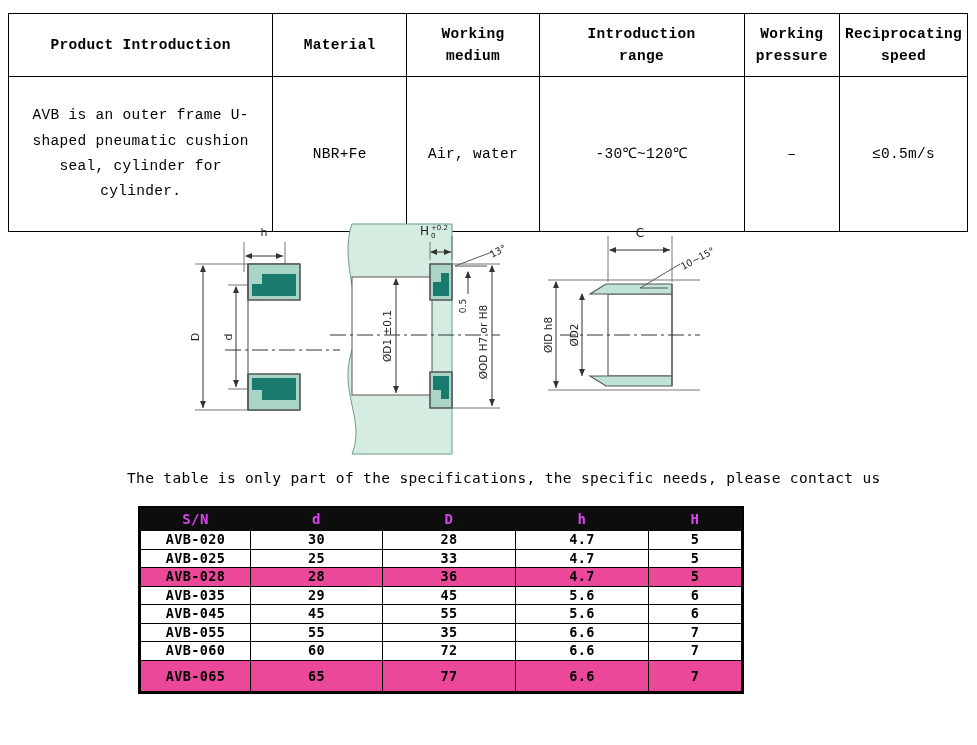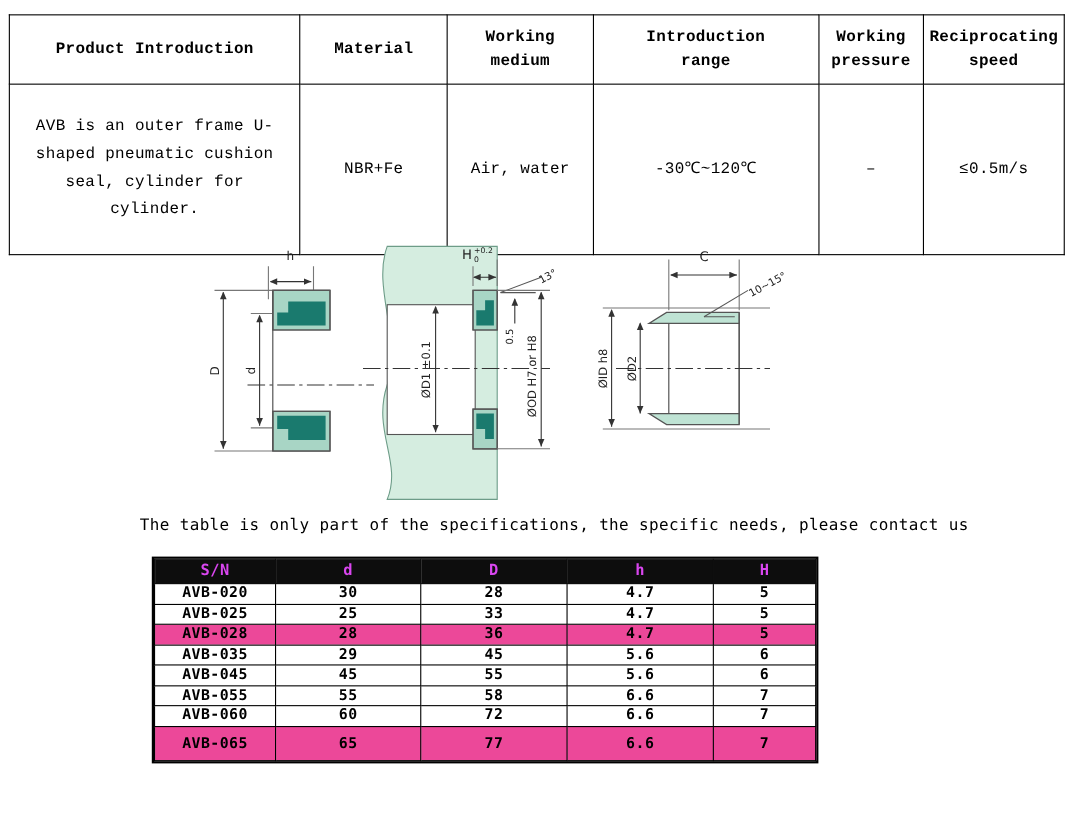--- a/index.html
+++ b/index.html
@@ -315,21 +315,21 @@
         <tr>
           <td>AVB-045</td>
           <td>45</td>
           <td>55</td>
           <td>5.6</td>
           <td>6</td>
         </tr>
         <tr>
           <td>AVB-055</td>
           <td>55</td>
-          <td>58</td>
+          <td>35</td>
           <td>6.6</td>
           <td>7</td>
         </tr>
         <tr>
           <td>AVB-060</td>
           <td>60</td>
           <td>72</td>
           <td>6.6</td>
           <td>7</td>
         </tr>

